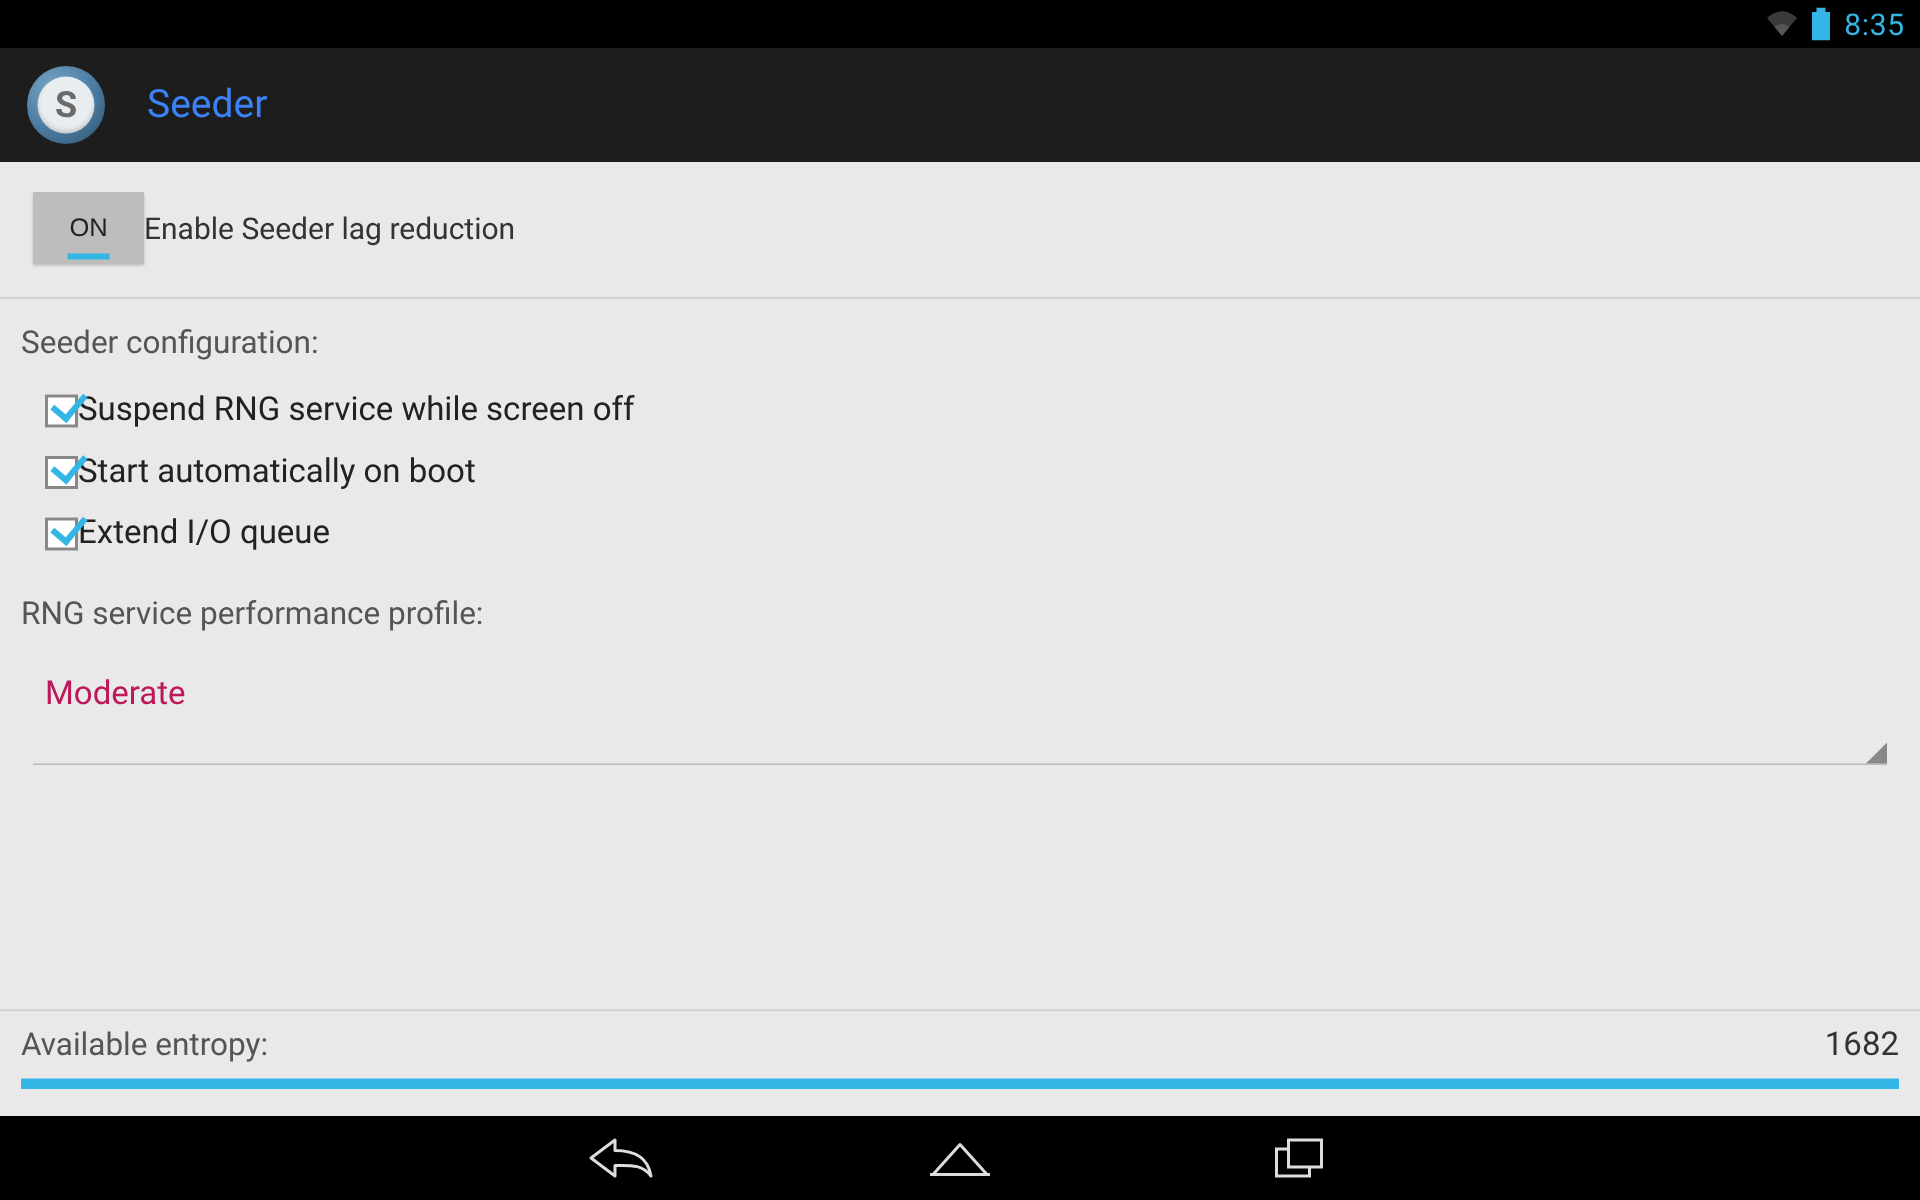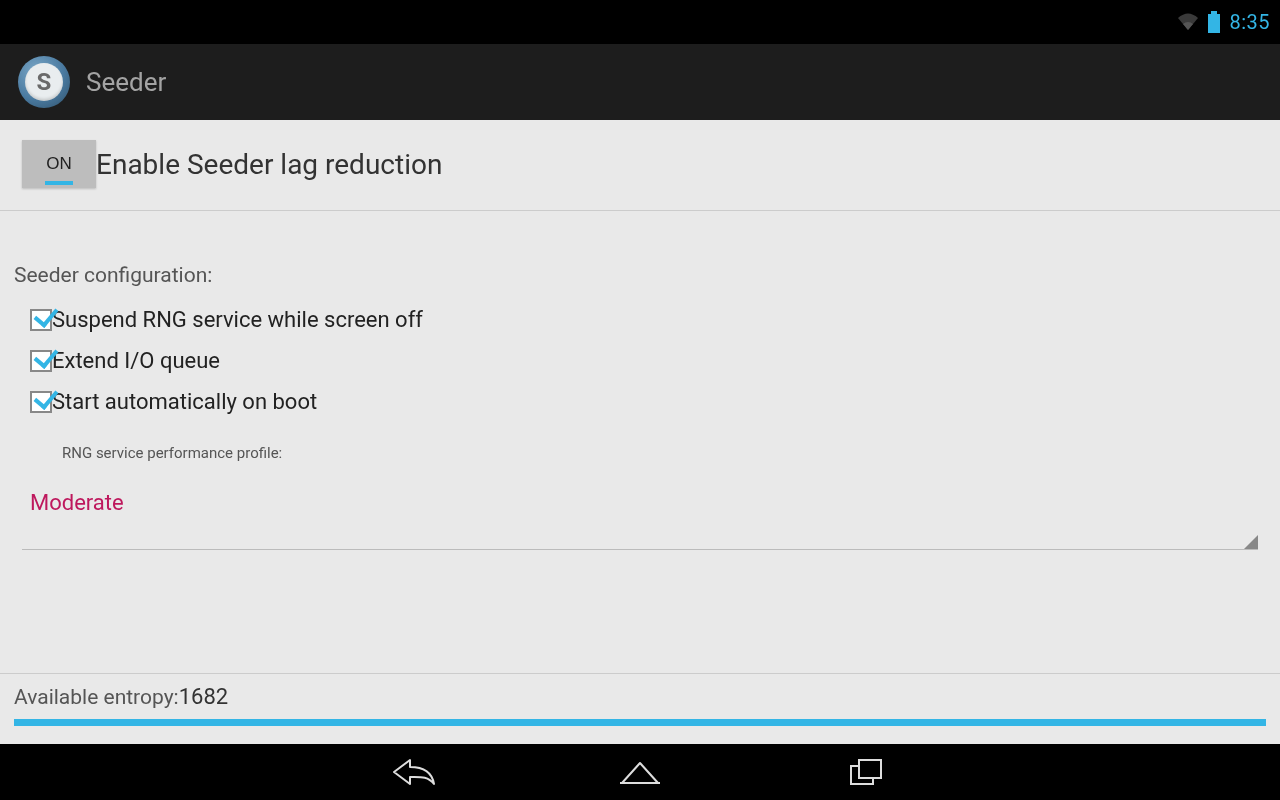--- a/index.html
+++ b/index.html
@@ -1,21 +1,21 @@
 <!DOCTYPE html>
 <html><head>
 <meta charset="utf-8">
 <style>
   * { margin: 0; padding: 0; box-sizing: border-box; }
   html, body { width: 1280px; height: 800px; overflow: hidden; font-family: Roboto, "Helvetica Neue", Arial, sans-serif; }
   body { background: #e8e8e8; display: flex; flex-direction: column; }
 
   
   .status-bar {
-    height: 44px;
+    height: 32px;
     background: #000;
     display: flex;
     align-items: center;
     justify-content: flex-end;
     padding: 0 10px;
     gap: 8px;
     color: #fff;
     font-size: 20px;
   }
   .wifi-icon svg { display: block; }
@@ -38,21 +38,21 @@
     display: flex; align-items: center; justify-content: center;
     position: relative;
   }
   .app-icon-inner {
     width: 38px; height: 38px; border-radius: 50%;
     background: #e9edef;
     display: flex; align-items: center; justify-content: center;
     color: #6a6a6a; font-weight: 700; font-size: 24px;
     box-shadow: inset 0 -2px 3px rgba(0,0,0,0.15);
   }
-  .app-title { color: #a3a3a3; font-size: 26px; font-weight: 400; }
+  .app-title { color: #3b82f6; font-size: 26px; font-weight: 400; margin-left: 12px; }
 
   
   .content {
     flex: 1;
     background: #e9e9e9;
     display: flex;
     flex-direction: column;
   }
 
   .toggle-row {
@@ -75,30 +75,29 @@
   }
   .toggle-btn::after {
     content: "";
     position: absolute;
     bottom: 3px;
     left: 50%;
     transform: translateX(-50%);
     width: 28px; height: 4px;
     background: #33b5e5;
   }
-  .toggle-label { color: #333; font-size: 28px; }
+  .toggle-label { color: #333; font-size: 20px; }
 
   .section {
     padding: 18px 14px 0 14px;
   }
   .section-title {
     color: #555;
     font-size: 21px;
     margin-bottom: 12px;
-    margin-top: 34px;
   }
 
   .check-row {
     display: flex;
     align-items: center;
     gap: 0;
     padding: 8px 16px;
     font-size: 22px;
     color: #222;
   }
@@ -115,23 +114,22 @@
     position: absolute;
     left: 3px; top: -3px;
     width: 18px; height: 10px;
     border-left: 4px solid #33b5e5;
     border-bottom: 4px solid #33b5e5;
     transform: rotate(-50deg);
   }
 
   .profile-label {
     color: #555;
-    font-size: 15px;
+    font-size: 21px;
     padding: 22px 14px 0 14px;
-    margin-left: 48px;
   }
 
   .spinner {
     margin: 14px 22px 0 22px;
     padding: 14px 8px 34px 8px;
     font-size: 22px;
     color: #be185d;
     border-bottom: 1px solid #bbb;
     position: relative;
     cursor: pointer;
@@ -146,20 +144,21 @@
     border-color: transparent transparent #888 transparent;
   }
 
   
   .entropy {
     padding: 10px 14px 18px 14px;
     border-top: 1px solid #ccc;
   }
   .entropy-row {
     display: flex;
+    justify-content: space-between;
     align-items: baseline;
     color: #555;
     font-size: 21px;
     margin-bottom: 10px;
   }
   .entropy-value { color: #333; font-size: 22px; }
   .entropy-bar {
     height: 7px;
     background: #33b5e5;
     width: 100%;
@@ -214,25 +213,25 @@
 
   <div class="section">
     <div class="section-title">Seeder configuration:</div>
 
     <div class="check-row">
       <span class="checkbox checked"></span>
       <span>Suspend RNG service while screen off</span>
     </div>
     <div class="check-row">
       <span class="checkbox checked"></span>
-      <span>Extend I/O queue</span>
+      <span>Start automatically on boot</span>
     </div>
     <div class="check-row">
       <span class="checkbox checked"></span>
-      <span>Start automatically on boot</span>
+      <span>Extend I/O queue</span>
     </div>
   </div>
 
   <div class="profile-label">RNG service performance profile:</div>
   <div class="spinner">
     <span>Moderate</span>
   </div>
 
   <div style="flex:1"></div>
 

